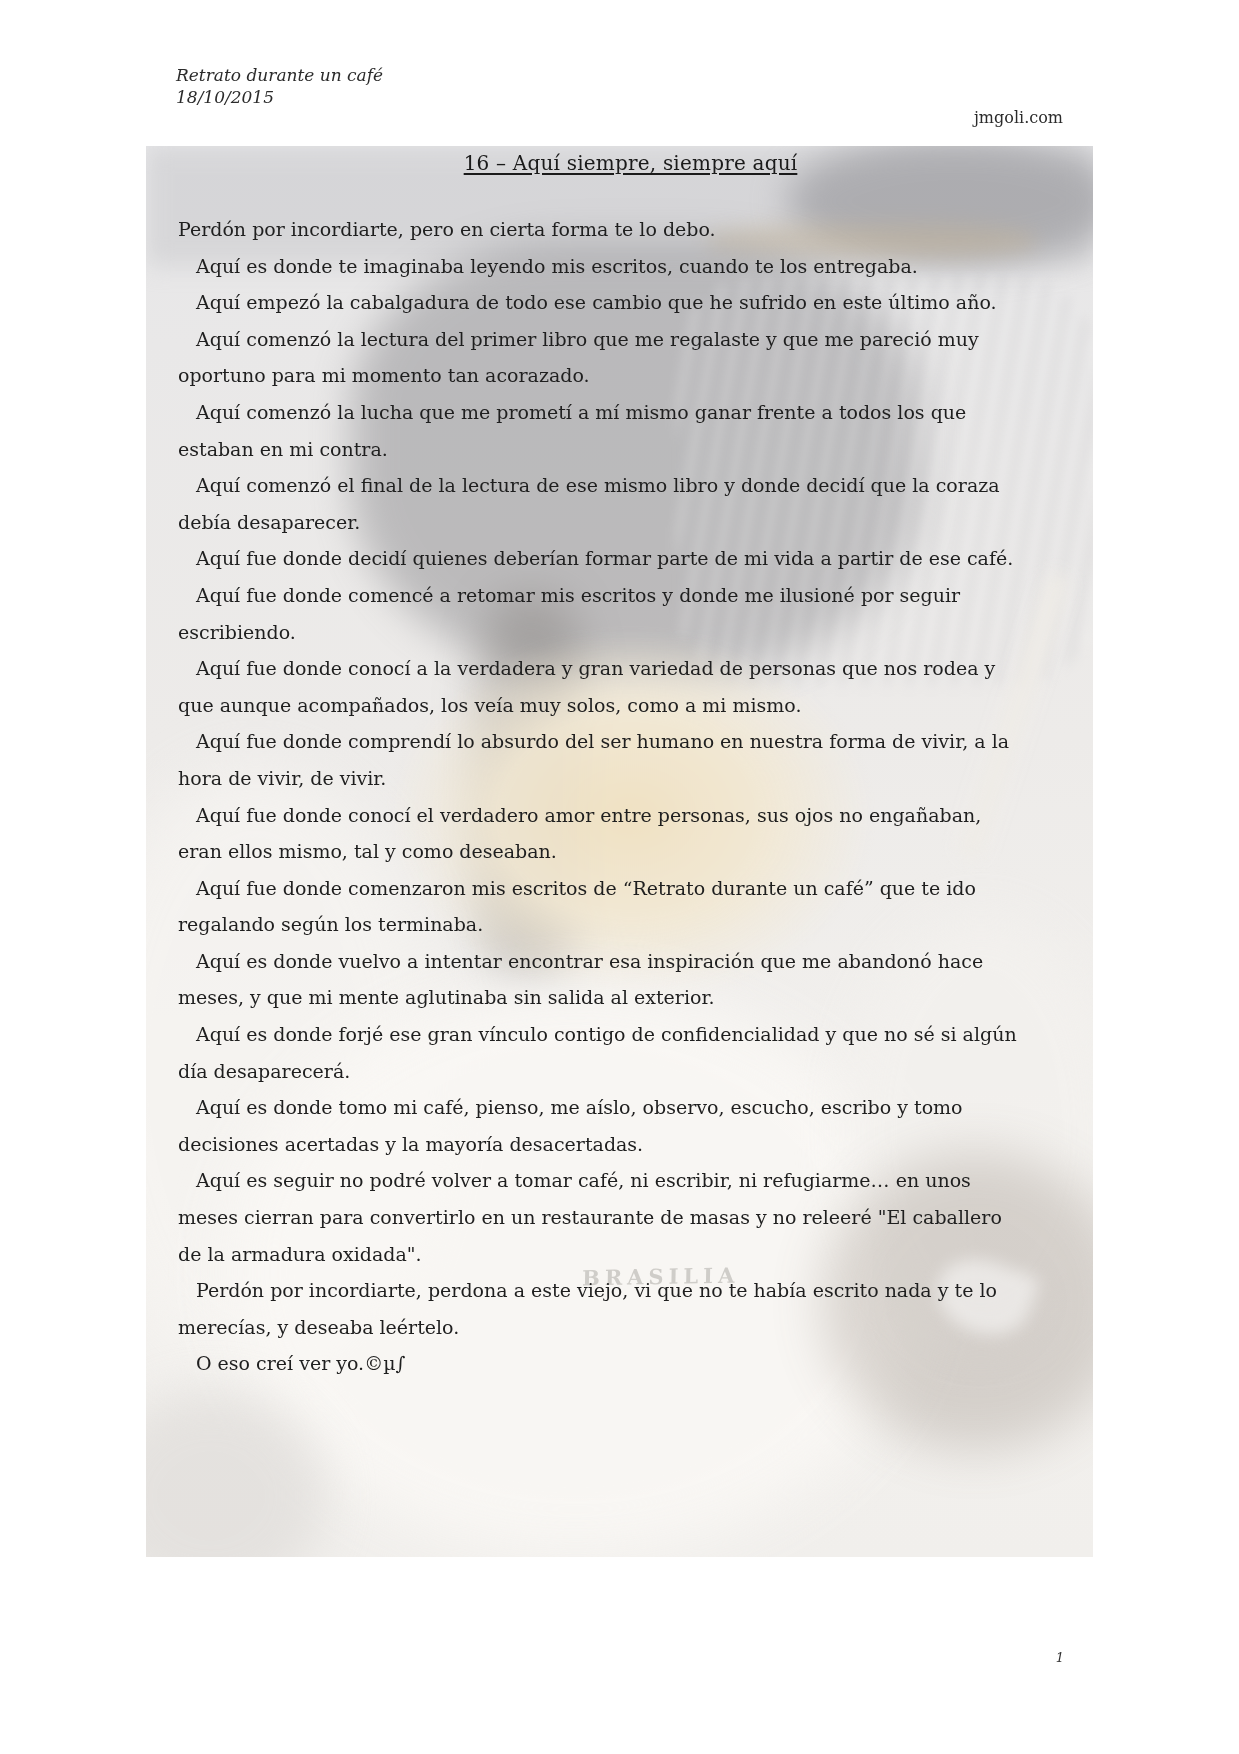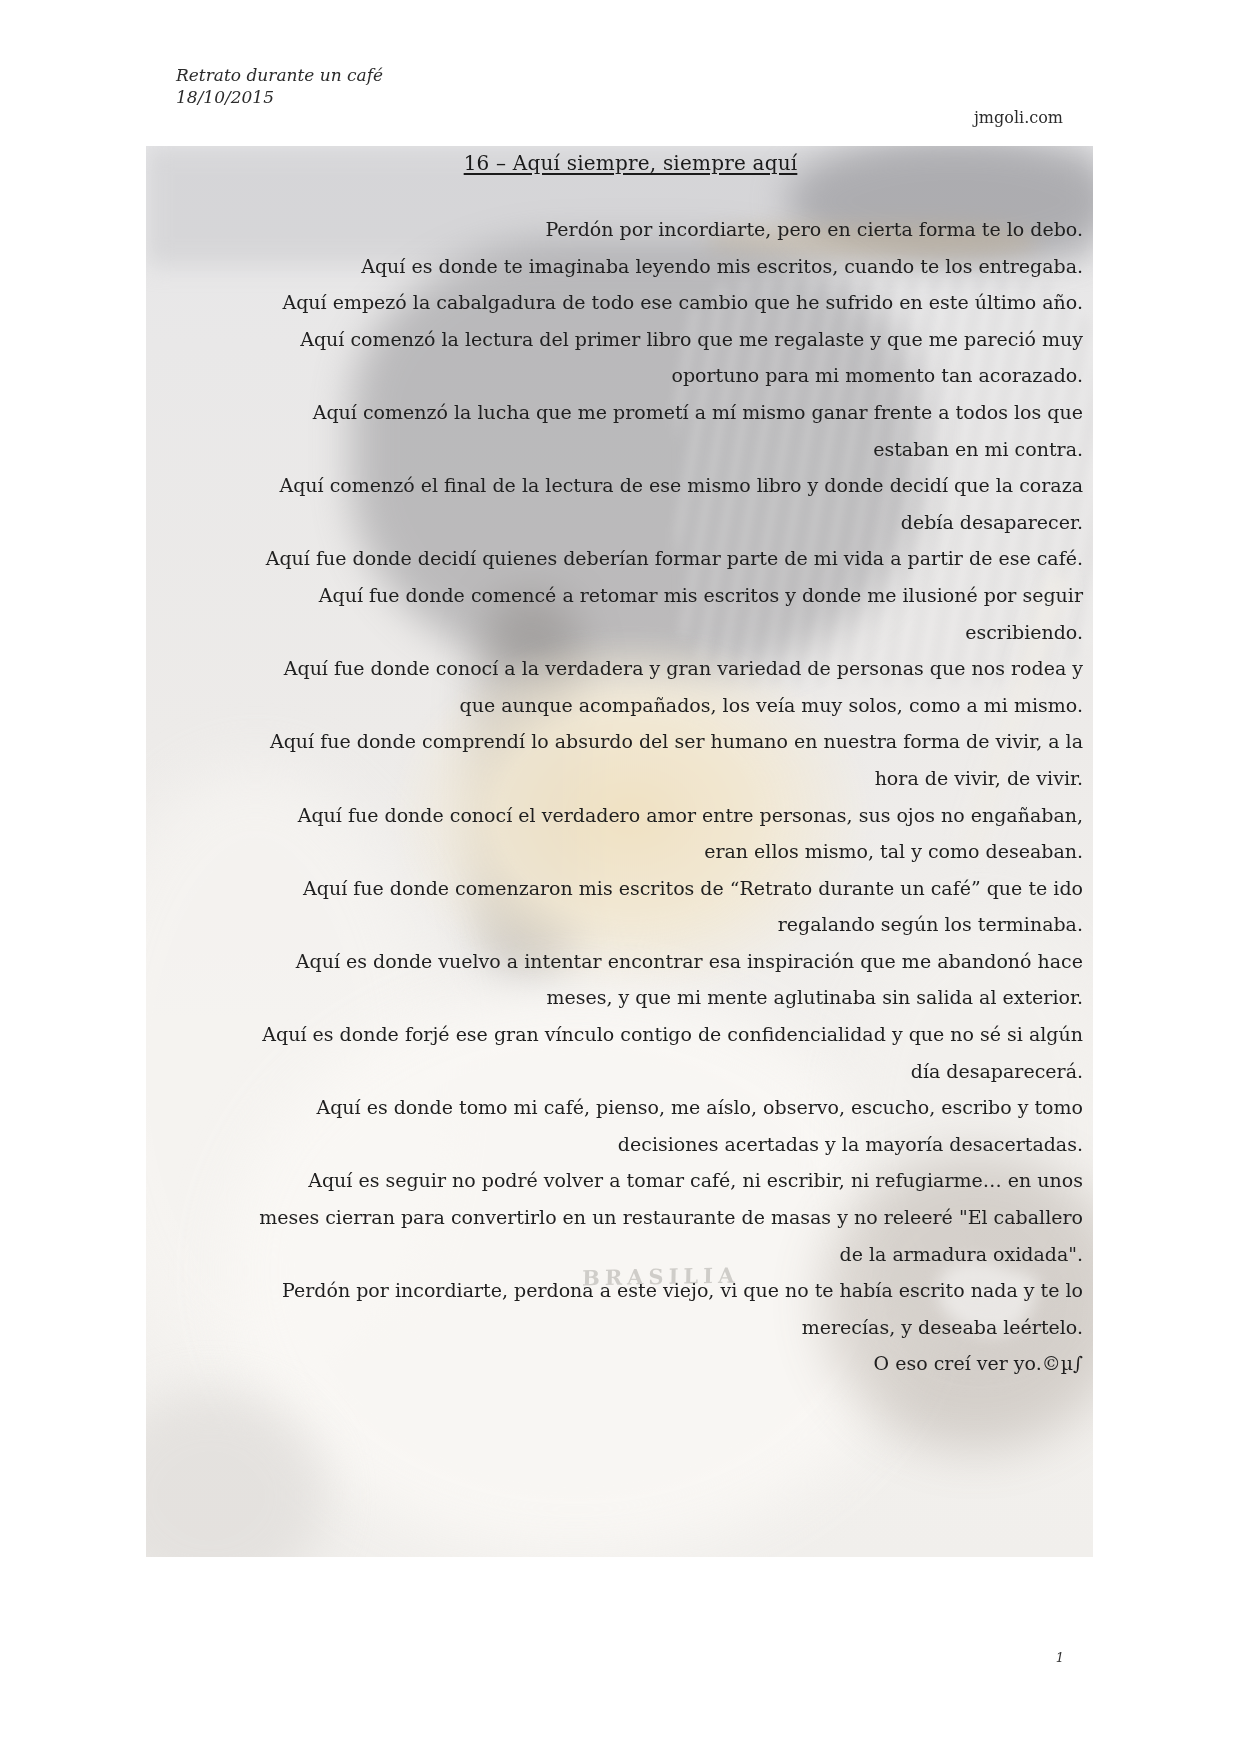--- a/index.html
+++ b/index.html
@@ -79,21 +79,20 @@
     text-decoration:underline;
     text-underline-offset:3px;
     letter-spacing:.2px;
   }
   .body-text { margin-top:35px; }
   .para {
     margin:0;
     font-size:19px; line-height:36.6px;
     white-space:pre;
     color:#1f1f1f;
-    text-align:right;
   }
   .para.indent { text-indent:18px; }
 
   
   .page-number {
     position:absolute; right:175px; top:1650px;
     font-style:italic; font-size:13px; color:#333333;
   }
 </style>
 </head>

